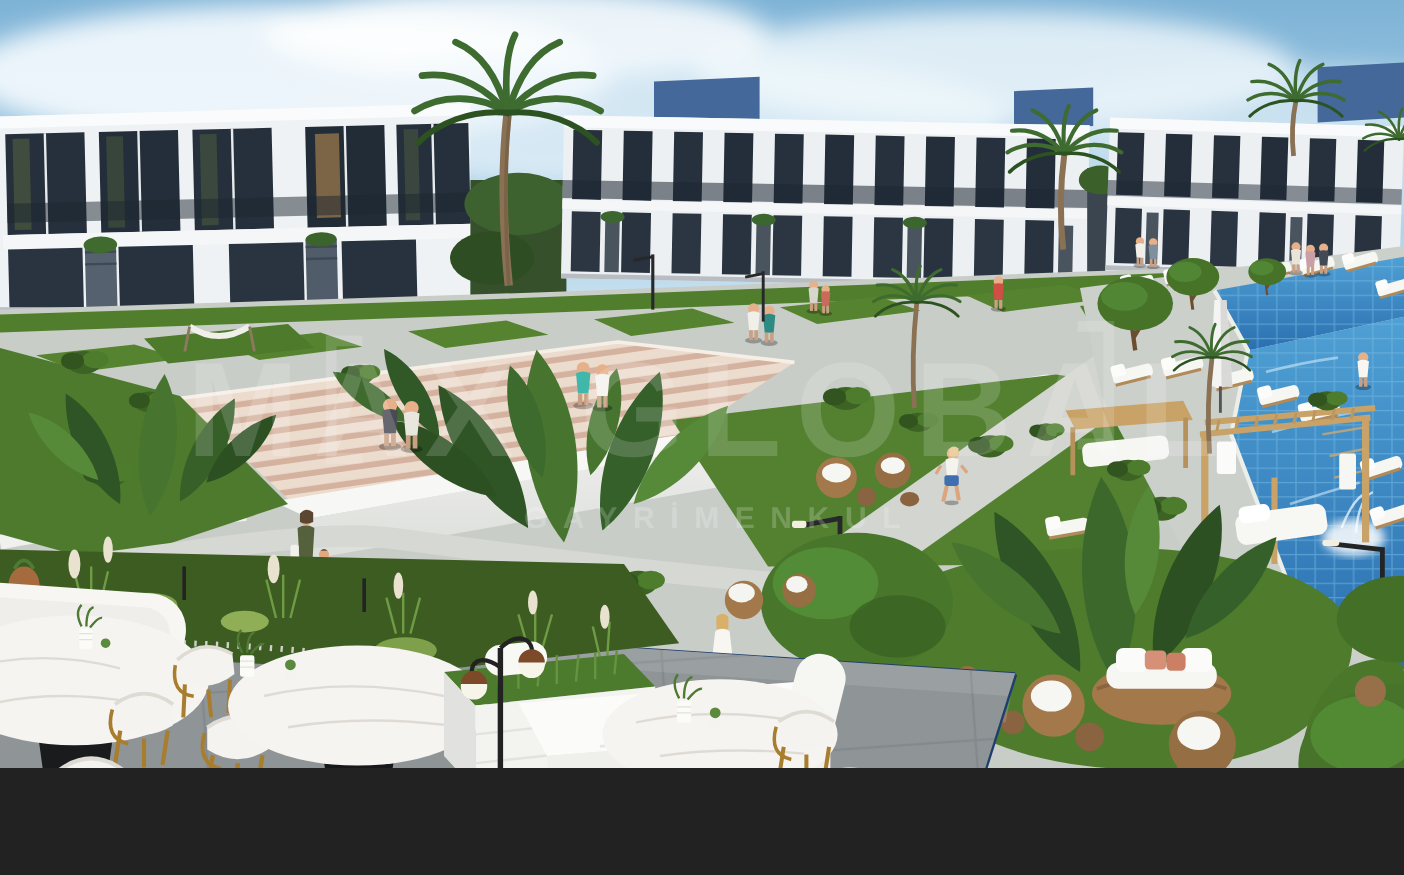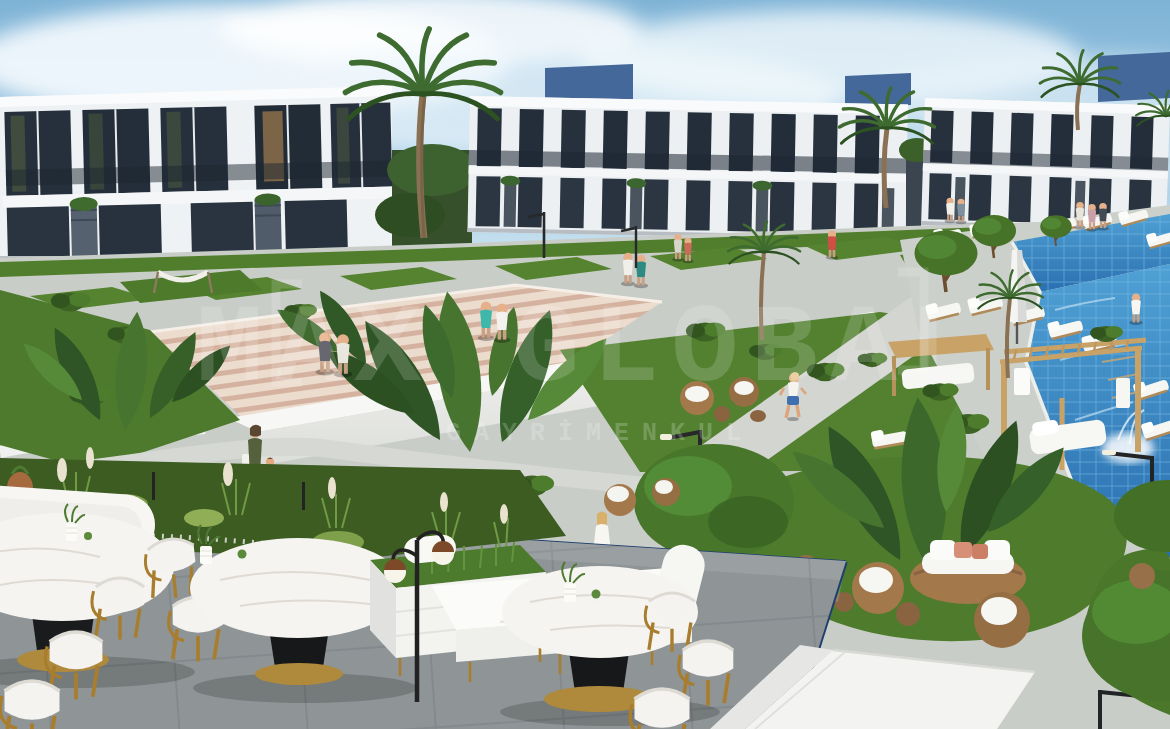--- a/index.html
+++ b/index.html
@@ -1,17 +1,17 @@
 <!DOCTYPE html>
 <html><head>
 <meta charset="utf-8">
 <style>
   html,body{margin:0;padding:0;background:#222;}
-  .scene{position:relative;width:1170px;height:729px;overflow:hidden;
-         font-family:Liberation Mono, monospace;}
+  .scene{position:relative;width:1170px;height:640px;overflow:hidden;
+         font-family:Liberation Sans, sans-serif;}
   .scene svg{position:absolute;inset:0;display:block;}
   text.wm-brand{font-weight:700;}
   text.wm-sub{font-weight:700;}
 </style>
 </head>
 <body>
 
 <div class="scene">
 <svg viewBox="0 0 1170 729" width="1170" height="729">
   <defs>

